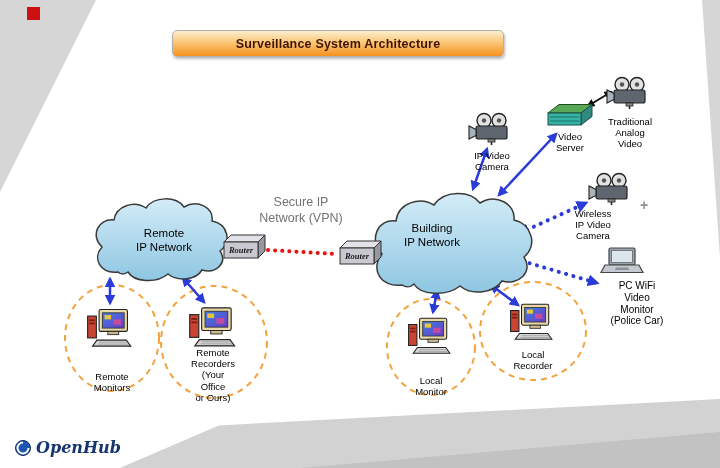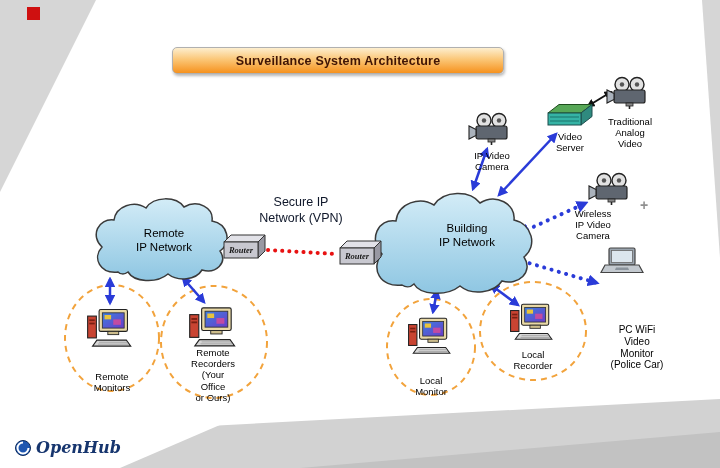--- a/index.html
+++ b/index.html
@@ -4,33 +4,33 @@
 <style>
   html,body { margin:0; padding:0; background:#fff; }
   .slide {
     position:relative; width:720px; height:468px; background:#ffffff;
     overflow:hidden; font-family:"Liberation Sans", sans-serif;
   }
   .abs { position:absolute; }
   svg.layer { position:absolute; left:0; top:0; }
   .red-sq { left:27px; top:7px; width:13px; height:13px; background:#cf1010; }
   .title-banner {
-    left:172px; top:47px; width:330px; height:25px;
+    left:172px; top:30px; width:330px; height:25px;
     background:linear-gradient(180deg,#fdeecf 0%, #fbc778 45%, #f6921e 100%);
     border:1px solid #b0b0b0; border-radius:5px;
     box-shadow:1px 2px 3px rgba(0,0,0,0.28);
     display:flex; align-items:center; justify-content:center;
   }
   .title-text { font-size:12.5px; font-weight:bold; color:#401505; letter-spacing:0.2px; }
   .lbl {
     position:absolute; white-space:pre-line; text-align:center;
     font-weight:normal; color:#000; line-height:1.18; font-size:9.5px;
   }
   .lbl-cloud { font-size:11.5px; }
-  .vpn-label { color:#0f172a; font-size:12.5px; line-height:1.25;text-align:center; }
+  .vpn-label { color:#737373; font-size:12.5px; line-height:1.25;text-align:center; }
   .router-label {
     position:absolute; text-align:center; font-family:"Liberation Serif", serif;
     font-style:italic; font-weight:bold; font-size:8.5px; color:#1a1a1a;
   }
   .icon { position:absolute; }
   .crosshair { left:640px; top:197px; color:#909090; font-size:14px; font-weight:bold; }
   .logo { left:14px; top:438px; display:flex; align-items:center; gap:4px; }
   .logo-text {
     font-family:"DejaVu Serif", serif; font-style:italic; font-weight:bold;
     font-size:16px; color:#16356e;text-align:center;
@@ -154,21 +154,21 @@
       <polygon points="374,264 381,257 381,241 374,248" fill="#9898a2" stroke="#333" stroke-width="1"></polygon>
       <rect x="340" y="248" width="34" height="16" fill="#c8c8d0" stroke="#333" stroke-width="1"></rect>
     </g>
   </svg>
 
   <div class="router-label" style="left:224px; top:245px; width:34px;">Router</div>
   <div class="router-label" style="left:340px; top:251px; width:34px;">Router</div>
 
   <div class="lbl lbl-cloud" style="left:118px; top:227px; width:92px;">Remote
 IP Network</div>
-  <div class="lbl lbl-cloud" style="left:421px; top:222px; width:92px;">Building
+  <div class="lbl lbl-cloud" style="left:386px; top:222px; width:92px;">Building
 IP Network</div>
 
   <div class="lbl vpn-label" style="left:236px; top:195px; width:130px;">Secure IP
 Network (VPN)</div>
 
   <div class="icon" style="left:86px; top:306px;">
     <svg width="48" height="42" viewBox="0 0 44 38">
         <use href="#sym-computer" xlink:href="#sym-computer"></use>
       </svg>
   </div>
@@ -216,21 +216,21 @@
   <div class="lbl" style="left:460px; top:150px; width:64px;">IP Video
 Camera</div>
   <div class="lbl" style="left:543px; top:131px; width:54px;">Video
 Server</div>
   <div class="lbl" style="left:597px; top:116px; width:66px;">Traditional
 Analog
 Video</div>
   <div class="lbl" style="left:560px; top:208px; width:66px;">Wireless
 IP Video
 Camera</div>
-  <div class="lbl" style="left:590px; top:280px; width:94px; font-size:10px;margin-top:44px;">PC WiFi
+  <div class="lbl" style="left:590px; top:280px; width:94px; font-size:10px;">PC WiFi
 Video
 Monitor
 (Police Car)</div>
   <div class="lbl" style="left:502px; top:349px; width:62px;">Local
 Recorder</div>
   <div class="lbl" style="left:400px; top:375px; width:62px;">Local
 Monitor</div>
   <div class="lbl" style="left:170px; top:347px; width:86px;">Remote
 Recorders
 (Your

